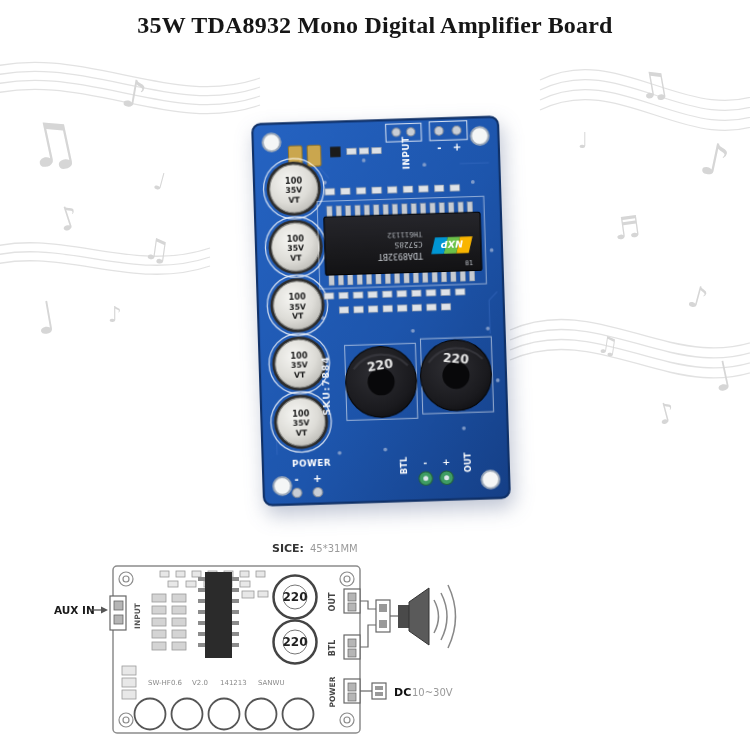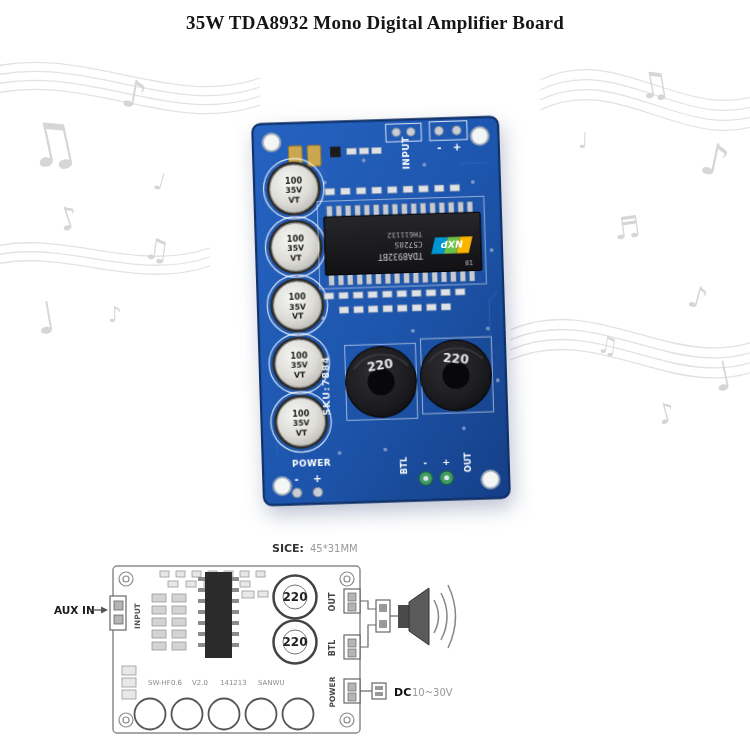--- a/index.html
+++ b/index.html
@@ -1,20 +1,20 @@
 <!DOCTYPE html>
 <html><head>
 <meta charset="utf-8">
 <style>
   html,body{margin:0;padding:0;background:#ffffff;}
   .stage{position:relative;width:750px;height:750px;background:#ffffff;overflow:hidden;
          font-family:"DejaVu Sans",sans-serif;}
   .bg-notes{position:absolute;left:0;top:0;z-index:0;}
   .page-title{position:absolute;top:12px;left:0;width:750px;text-align:center;z-index:2;
-              font-family:"Liberation Serif",serif;font-size:19px;font-weight:600;color:#161616;
+              font-family:"Liberation Serif",serif;font-size:24px;font-weight:600;color:#161616;
               letter-spacing:.2px;}
   .photo-wrap{position:absolute;left:256px;top:118px;width:250px;height:386px;z-index:2;
               transform:rotate(-1.8deg);
               filter:drop-shadow(3px 9px 10px rgba(40,60,110,.30));}
   .diagram-wrap{position:absolute;left:40px;top:538px;width:520px;height:205px;z-index:2;}
   svg text{font-family:"DejaVu Sans",sans-serif;}
   .mono{font-family:"DejaVu Sans Mono",monospace;}
 </style>
 </head>
 <body>

